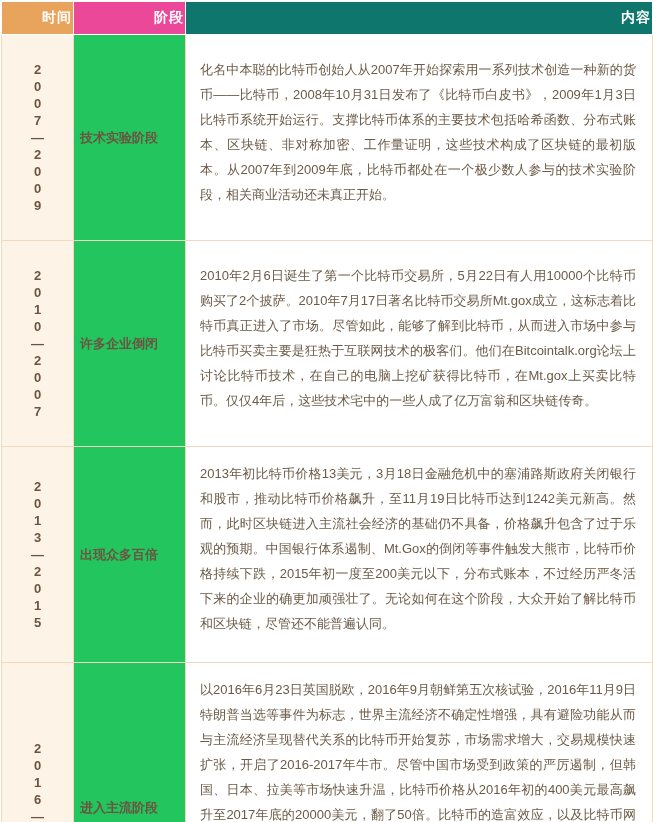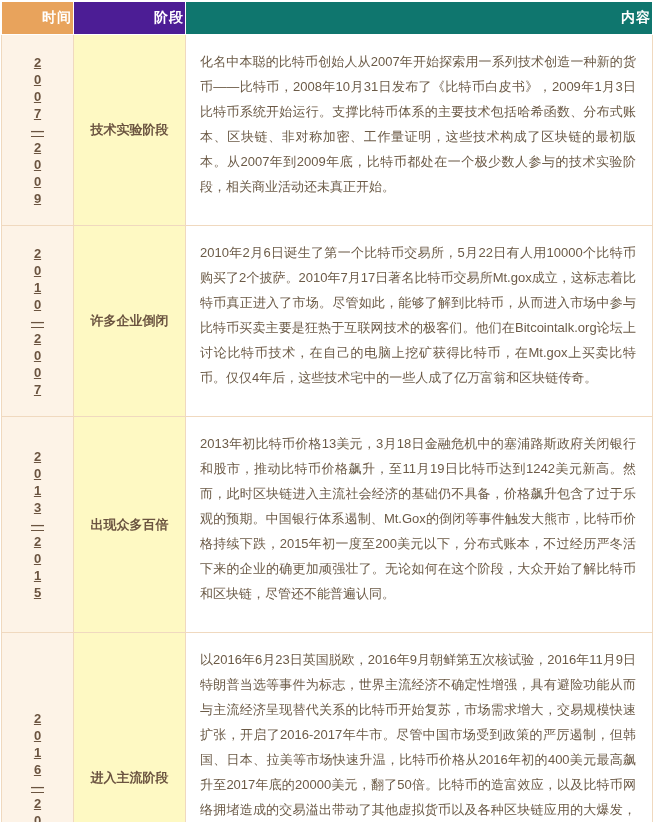--- a/index.html
+++ b/index.html
@@ -32,48 +32,47 @@
     color: #ffffff;
     font-size: 14px;
     font-weight: bold;
     text-align: right;
     vertical-align: middle;
     height: 30px;
     letter-spacing: 1px;
     border: 1px solid #ffffff;
   }
   th.h-time { background: #e8a35c; }
-  th.h-stage { background: #4c1d95; }
+  th.h-stage { background: #ec4899; }
   th.h-content { background: #0f766e; }
 
   tbody td {
     border: 1px solid #f0d9bf;
     vertical-align: middle;
     background: #ffffff;
   }
   td.time-cell {
     background: #fdf3e7;
     text-align: center;
     font-size: 13px;
     font-weight: bold;
     color: #6b5440;
     line-height: 17px;
     padding: 10px 4px;
     letter-spacing: 0px;
   }
   td.time-cell .digits {
     display: block;
     width: 14px;
-    margin: 8px auto;
+    margin: 16px auto;
     word-break: break-all;
-    text-decoration: underline;
   }
   td.stage-cell {
-    background: #fef9c3;
-    text-align: center;
+    background: #22c55e;
+    text-align: left;
     font-size: 13px;
     font-weight: bold;
     color: #6b5440;
     padding: 10px 6px;
     line-height: 20px;
   }
   td.content-cell {
     padding: 14px 16px 26px 14px;
     font-size: 13px;
     line-height: 25px;

